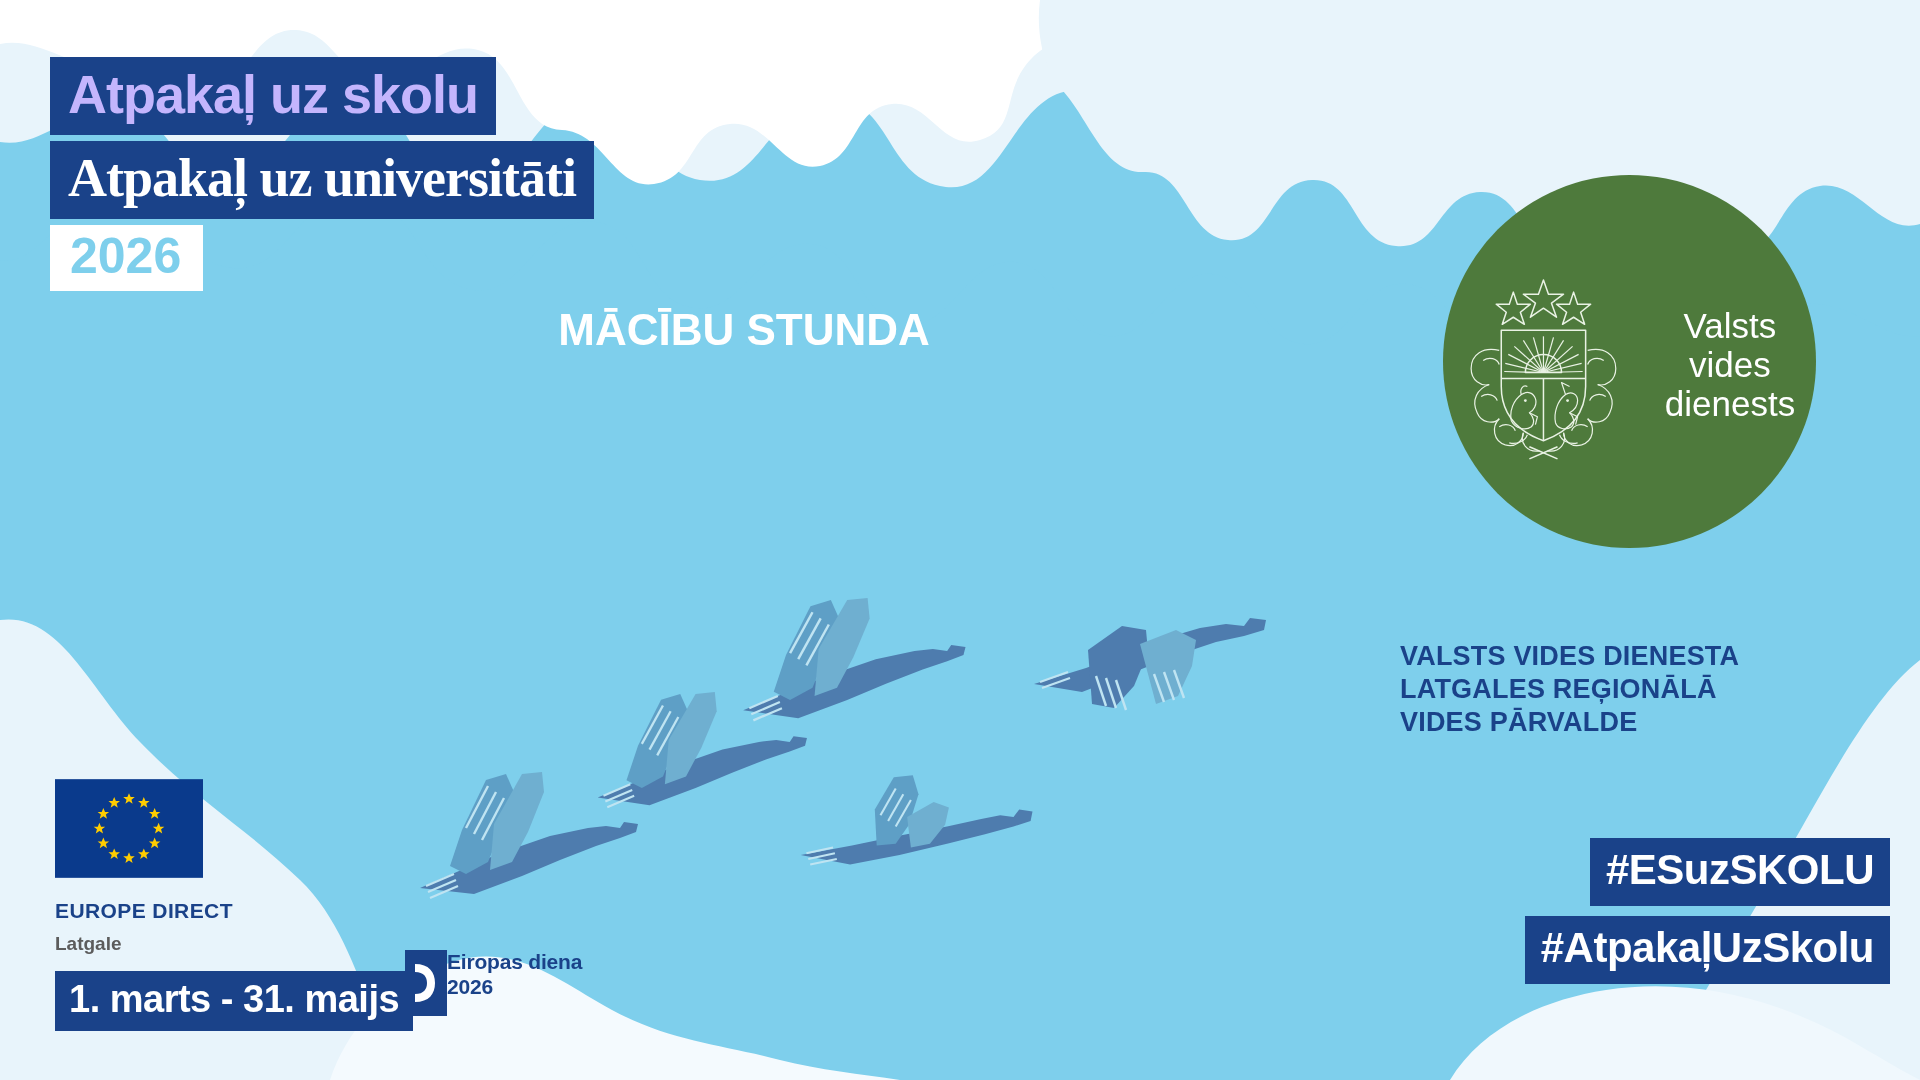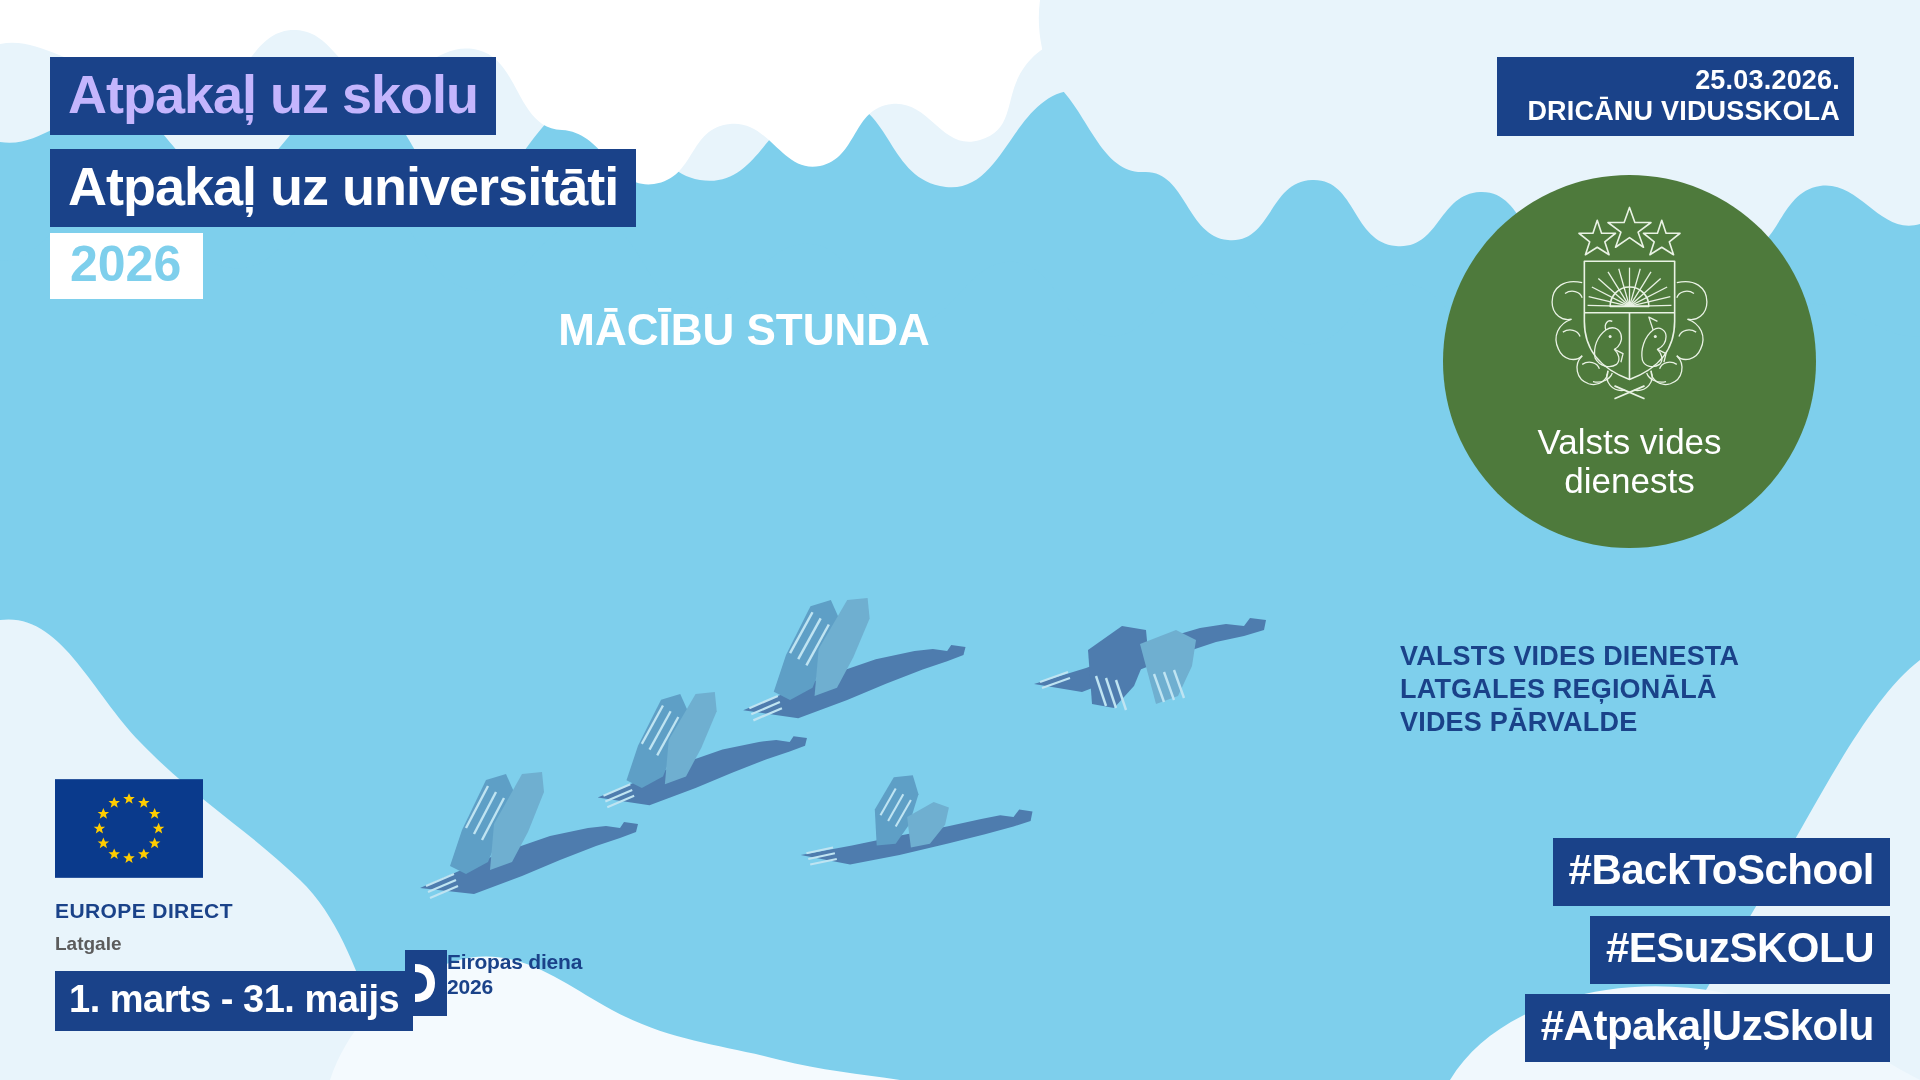--- a/index.html
+++ b/index.html
@@ -20,21 +20,22 @@
     font-size:54px; line-height:1.0;
     padding:10px 18px 14px 18px;
     background:#1A4289; color:#c4b5fd; font-weight:700;
     display:inline-block; letter-spacing:-1px;
   }
   .camp-line2 {
     font-size:54px; line-height:1.0;
     padding:10px 18px 14px 18px;
     background:#1A4289; color:#fff; font-weight:700;
     display:inline-block; letter-spacing:-1px;
-    margin-top:14px;
+    margin-top:6px;
+    font-family:Liberation Serif, serif;
   }
   .camp-year {
     font-size:50px; line-height:1.0;
     padding:6px 22px 10px 20px;
     background:#ffffff; color:#7ECFEC; font-weight:700;
     display:inline-block; letter-spacing:0px;
     margin-top:6px;
   }
 
   
@@ -65,21 +66,21 @@
     text-shadow: 0 0 8px #6FE3E8, 2px 3px 0 rgba(80,200,215,.55);
   }
 
   
   .vvd-circle {
     position:absolute; z-index:6;
     left:1443px; top:175px;
     width:373px; height:373px;
     border-radius:50%;
     background:#4E7A3C;
-    display:flex; flex-direction:column;
+    display:flex; 
     align-items:center; justify-content:flex-start;
   }
   .vvd-crest { width:215px; height:215px; margin-top:26px; }
   .vvd-name {
     color:#ffffff; font-size:35px; line-height:1.12;
     text-align:center; font-weight:400; margin-top:6px;
   }
   .vvd-sub {
     position:absolute; z-index:6;
     left:1400px; width:460px; top:640px;
@@ -279,24 +280,20 @@
       </g>
     </g>
   </svg>
 
   <div class="campaign">
     <div><span class="camp-line1">Atpakaļ uz skolu</span></div>
     <div><span class="camp-line2">Atpakaļ uz universitāti</span></div>
     <div><span class="camp-year">2026</span></div>
   </div>
 
-  <div class="datebox">
-    <div>25.03.2026.</div>
-    <div>DRICĀNU VIDUSSKOLA</div>
-  </div>
 
   <div class="lesson-kicker">MĀCĪBU STUNDA</div>
 
 
   <div class="vvd-circle">
     <svg class="vvd-crest" viewBox="0 0 200 200">
       <g fill="none" stroke="#E9F2E4" stroke-width="1.5" stroke-linejoin="round">
 
         <path d="M100,6 L105,20 L120,20 L108,29 L113,43 L100,34 L87,43 L92,29 L80,20 L95,20 Z"></path>
         <path d="M70,18 L74,30 L87,30 L77,38 L81,50 L70,43 L59,50 L63,38 L53,30 L66,30 Z"></path>
@@ -372,21 +369,20 @@
     </div>
   </div>
 
   <div class="vvd-sub">
     <div>VALSTS VIDES DIENESTA</div>
     <div>LATGALES REĢIONĀLĀ</div>
     <div>VIDES PĀRVALDE</div>
   </div>
 
   <div class="hashtags">
-    <span class="hashtag">#BackToSchool</span>
     <span class="hashtag">#ESuzSKOLU</span>
     <span class="hashtag">#AtpakaļUzSkolu</span>
   </div>
 
   <div class="ed-block">
     <svg class="eu-flag" viewBox="0 0 180 120">
       <rect width="180" height="120" fill="#0A3A8C"></rect>
       <g fill="#FFCC00">
         <g transform="translate(90,60)">
           <g transform="translate(0,-36)">

